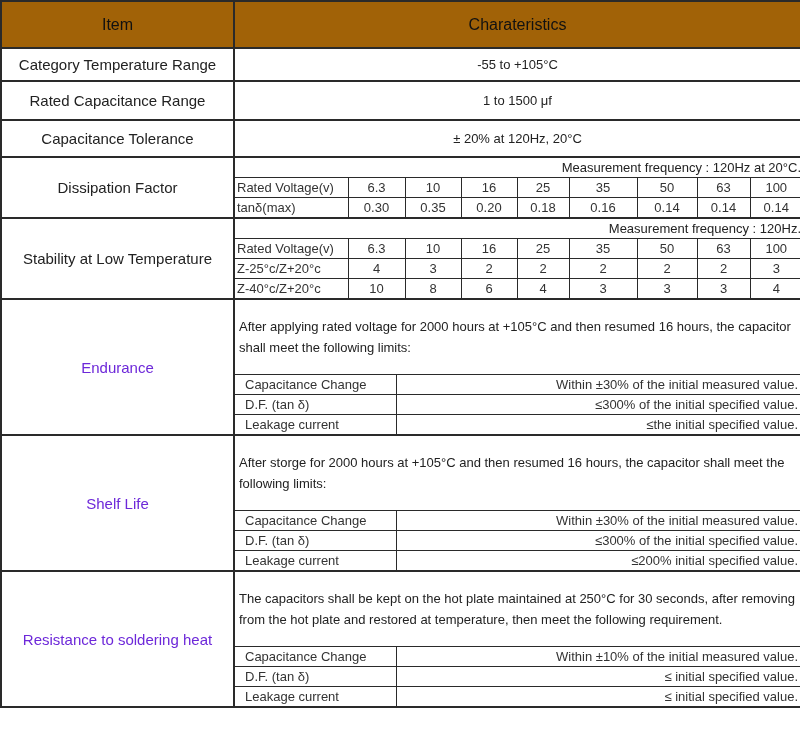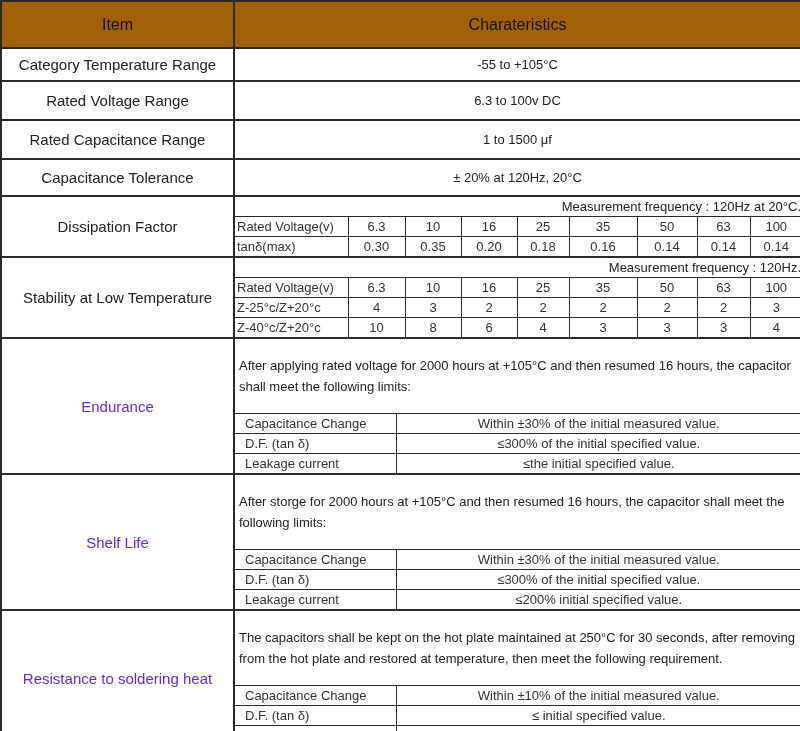--- a/index.html
+++ b/index.html
@@ -15,21 +15,21 @@
   .item.light { color: #6d28d9; }
   .sub { border-collapse: collapse; width: 100%; table-layout: fixed; font-size: 13px; }
   .sub td { border: 1px solid #2a2a2a; height: 19px; padding: 0 2px; text-align: center; color: #333; white-space: nowrap; overflow: hidden; }
   .sub tr:first-child td { border-top: none; }
   .sub tr:last-child td { border-bottom: none; }
   .sub td:first-child { border-left: none; text-align: left; }
   .sub td:last-child { border-right: none; }
   .sub td.note { text-align: right; border-left: none; border-right: none; color: #222; padding-right: 1px; }
   .sub td.para { text-align: left; white-space: normal; line-height: 21px; height: auto; padding: 16px 4px; color: #222; }
   .sub td.lbl { text-align: left; padding-left: 10px; }
-  .sub td.lim { text-align: center; padding-left: 3px; margin-top: 44px; }
+  .sub td.lim { text-align: right; padding-left: 3px; margin-top: 44px; }
   .sub col.k { width: 113px; }
   .sub col.n1 { width: 57px; } .sub col.n2 { width: 56px; } .sub col.n3 { width: 56px; }
   .sub col.n4 { width: 52px; } .sub col.n5 { width: 68px; } .sub col.n6 { width: 60px; }
   .sub col.n7 { width: 53px; } .sub col.n8 { width: 52px; }
   .sub col.lk { width: 161px; }
   td.nest { vertical-align: top; }
 </style>
 </head>
 <body>
 
@@ -42,24 +42,20 @@
     <tr class="hdr">
       <th>Item</th>
       <th>Charateristics</th>
     </tr>
   </thead>
   <tbody>
     <tr class="r1">
       <td class="item">Category Temperature Range</td>
       <td class="val">-55 to  +105°C</td>
     </tr>
-    <tr class="r2">
-      <td class="item">Rated Voltage Range</td>
-      <td class="val">6.3 to 100v DC</td>
-    </tr>
     <tr class="r3">
       <td class="item">Rated Capacitance Range</td>
       <td class="val">1 to 1500 μf</td>
     </tr>
     <tr class="r4">
       <td class="item">Capacitance Tolerance</td>
       <td class="val">± 20% at 120Hz, 20°C</td>
     </tr>
 
     <tr>

